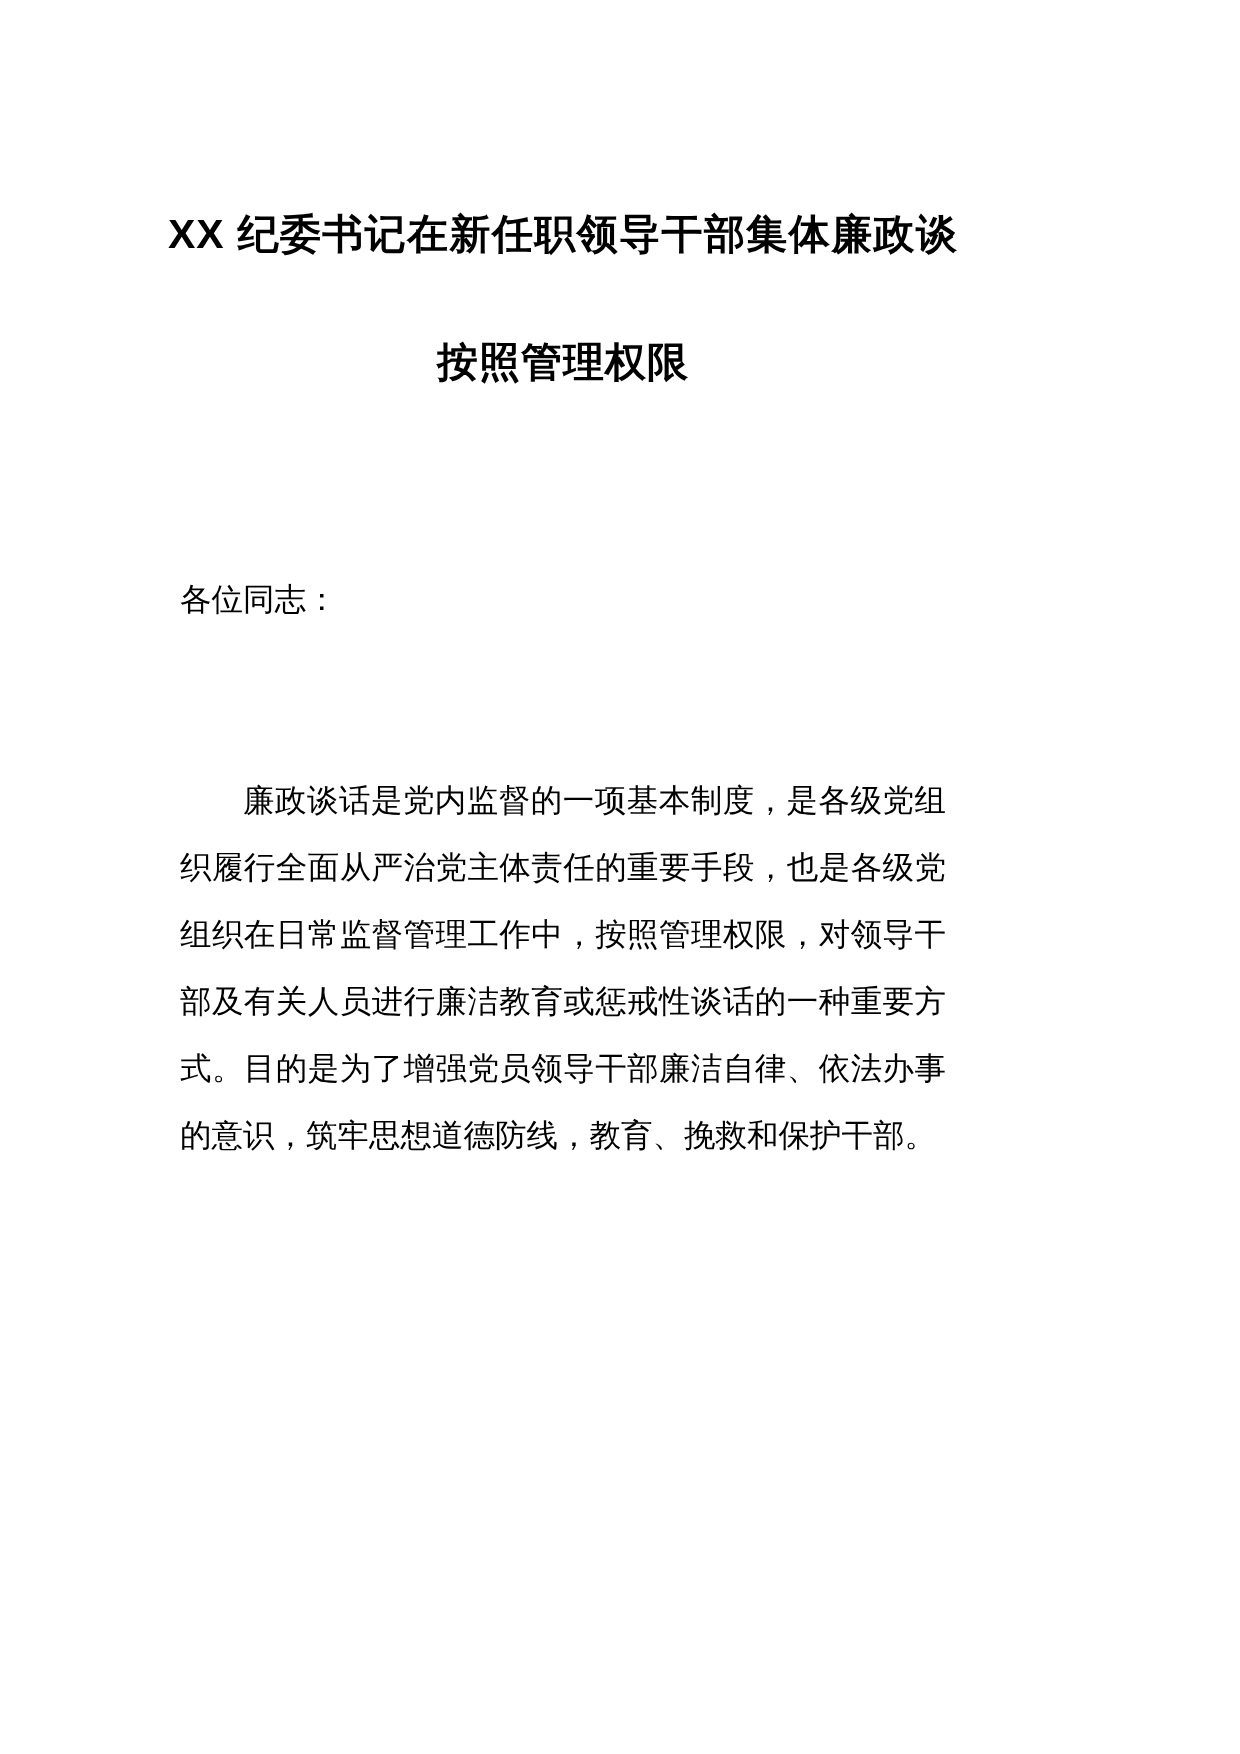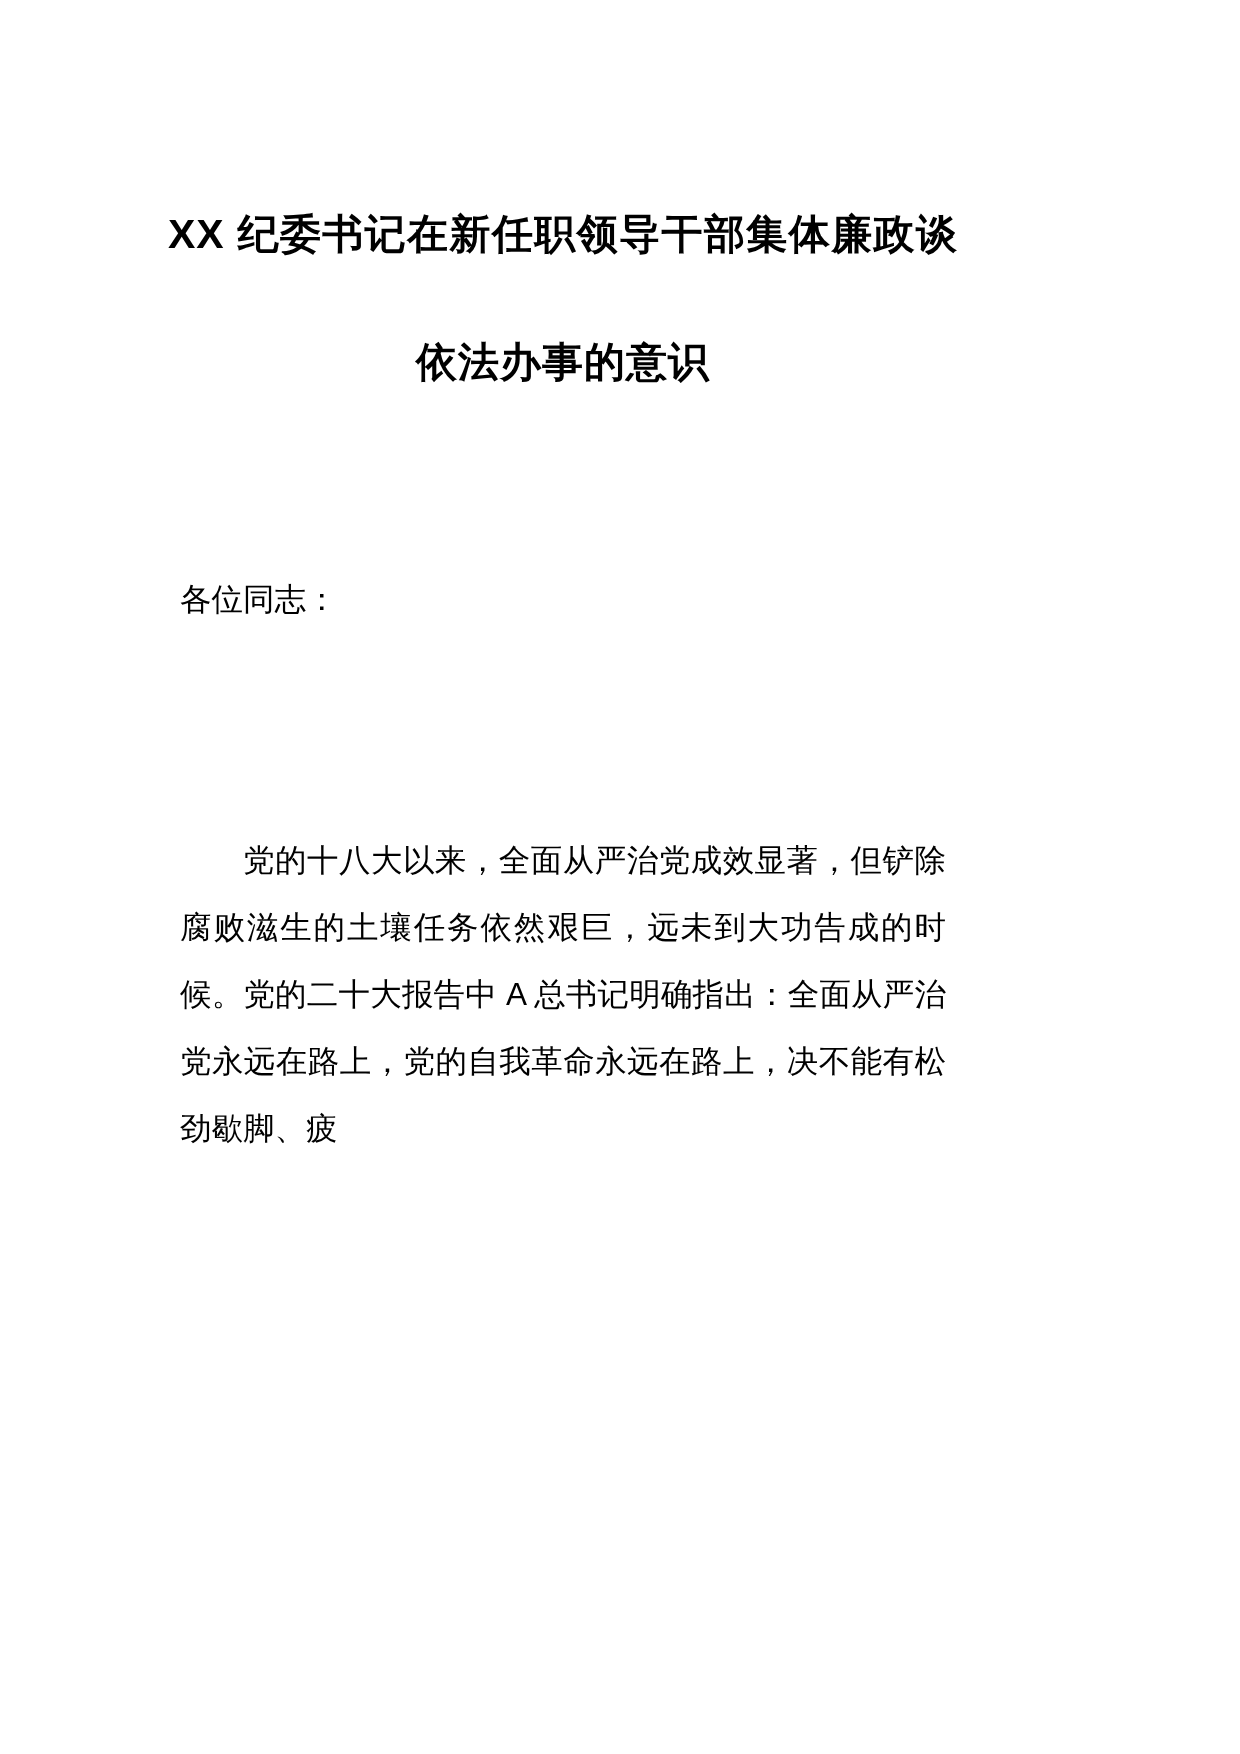--- a/index.html
+++ b/index.html
@@ -81,31 +81,31 @@
   .gap-before-salutation { height: 128px; }
 </style>
 </head>
 <body>
 
 <div class="page">
   <div class="doc-body">
 
     <h1 class="doc-title">
       <span class="title-line title-line-1">XX 纪委书记在新任职领导干部集体廉政谈</span>
-      <span class="title-line title-line-2">依法办事的意识</span>
+      <span class="title-line title-line-2">按照管理权限</span>
     </h1>
 
     <div class="gap-before-salutation"></div>
 
     <p class="para">各位同志：</p>
 
     <div class="spacer-sm"></div>
 
 
     <div class="spacer-md"></div>
 
+    <p class="para indent">廉政谈话是党内监督的一项基本制度，是各级党组织履行全面从严治党主体责任的重要手段，也是各级党组织在日常监督管理工作中，按照管理权限，对领导干部及有关人员进行廉洁教育或惩戒性谈话的一种重要方式。目的是为了增强党员领导干部廉洁自律、依法办事的意识，筑牢思想道德防线，教育、挽救和保护干部。</p>
 
     <div class="spacer-lg"></div>
 
-    <p class="para indent">党的十八大以来，全面从严治党成效显著，但铲除腐败滋生的土壤任务依然艰巨，远未到大功告成的时候。党的二十大报告中 A 总书记明确指出：全面从严治党永远在路上，党的自我革命永远在路上，决不能有松劲歇脚、疲</p>
 
   </div>
 </div>
 
 </body></html>

